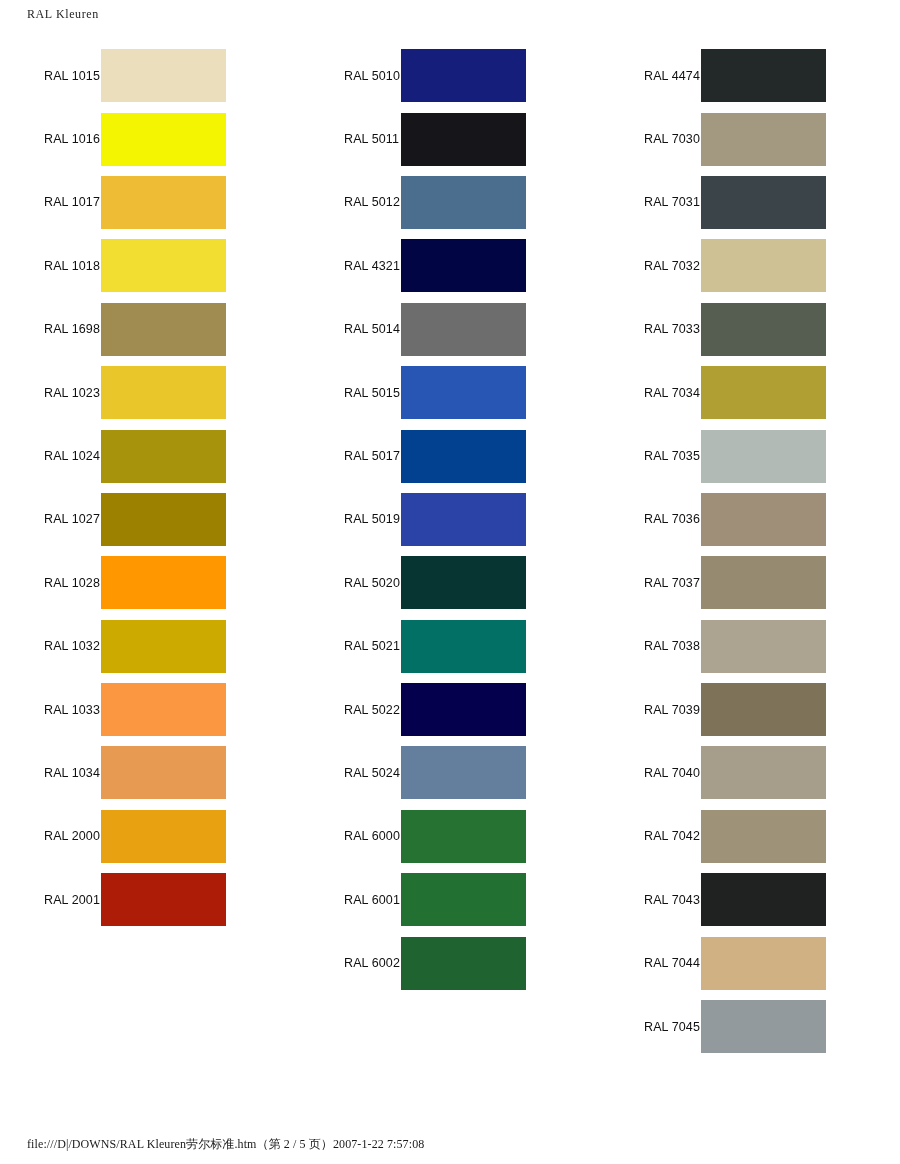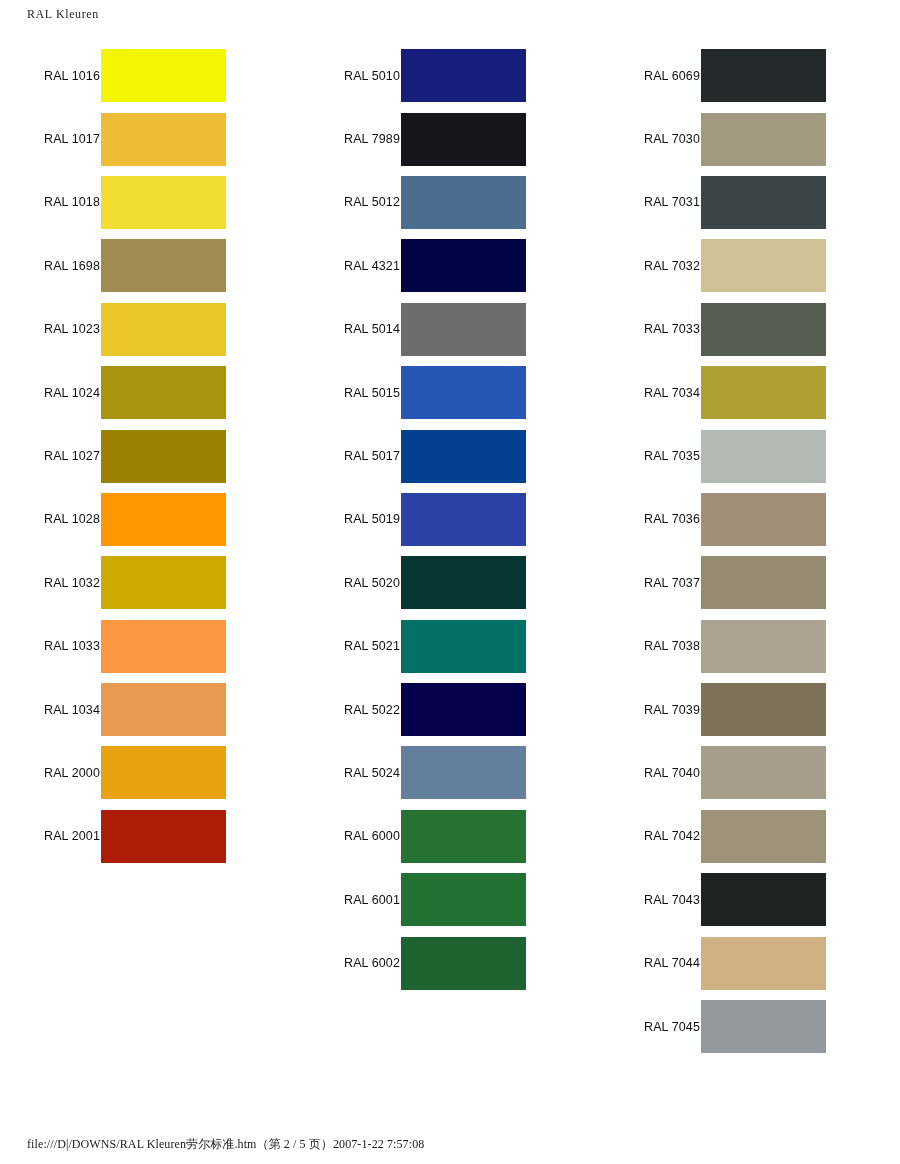--- a/index.html
+++ b/index.html
@@ -84,20 +84,24 @@
   }
 </style>
 </head>
 <body>
 
 <div id="page-header">RAL Kleuren</div>
 
 <div id="color-grid">
     <div class="color-column">
       <div class="color-row">
+        <div class="swatch-label">RAL 1015</div>
+        <div class="swatch-chip" style="background-color: rgb(234, 222, 189);"></div>
+      </div>
+      <div class="color-row">
         <div class="swatch-label">RAL 1016</div>
         <div class="swatch-chip" style="background-color: rgb(244, 245, 0);"></div>
       </div>
       <div class="color-row">
         <div class="swatch-label">RAL 1017</div>
         <div class="swatch-chip" style="background-color: rgb(239, 189, 53);"></div>
       </div>
       <div class="color-row">
         <div class="swatch-label">RAL 1018</div>
         <div class="swatch-chip" style="background-color: rgb(242, 221, 49);"></div>
@@ -142,21 +146,21 @@
         <div class="swatch-label">RAL 2001</div>
         <div class="swatch-chip" style="background-color: rgb(173, 28, 7);"></div>
       </div>
     </div>
     <div class="color-column">
       <div class="color-row">
         <div class="swatch-label">RAL 5010</div>
         <div class="swatch-chip" style="background-color: rgb(22, 30, 123);"></div>
       </div>
       <div class="color-row">
-        <div class="swatch-label">RAL 7989</div>
+        <div class="swatch-label">RAL 5011</div>
         <div class="swatch-chip" style="background-color: rgb(22, 22, 26);"></div>
       </div>
       <div class="color-row">
         <div class="swatch-label">RAL 5012</div>
         <div class="swatch-chip" style="background-color: rgb(75, 110, 142);"></div>
       </div>
       <div class="color-row">
         <div class="swatch-label">RAL 4321</div>
         <div class="swatch-chip" style="background-color: rgb(2, 5, 68);"></div>
       </div>
@@ -200,21 +204,21 @@
         <div class="swatch-label">RAL 6001</div>
         <div class="swatch-chip" style="background-color: rgb(34, 112, 50);"></div>
       </div>
       <div class="color-row">
         <div class="swatch-label">RAL 6002</div>
         <div class="swatch-chip" style="background-color: rgb(30, 99, 48);"></div>
       </div>
     </div>
     <div class="color-column">
       <div class="color-row">
-        <div class="swatch-label">RAL 6069</div>
+        <div class="swatch-label">RAL 4474</div>
         <div class="swatch-chip" style="background-color: rgb(35, 40, 41);"></div>
       </div>
       <div class="color-row">
         <div class="swatch-label">RAL 7030</div>
         <div class="swatch-chip" style="background-color: rgb(163, 152, 128);"></div>
       </div>
       <div class="color-row">
         <div class="swatch-label">RAL 7031</div>
         <div class="swatch-chip" style="background-color: rgb(59, 68, 73);"></div>
       </div>

